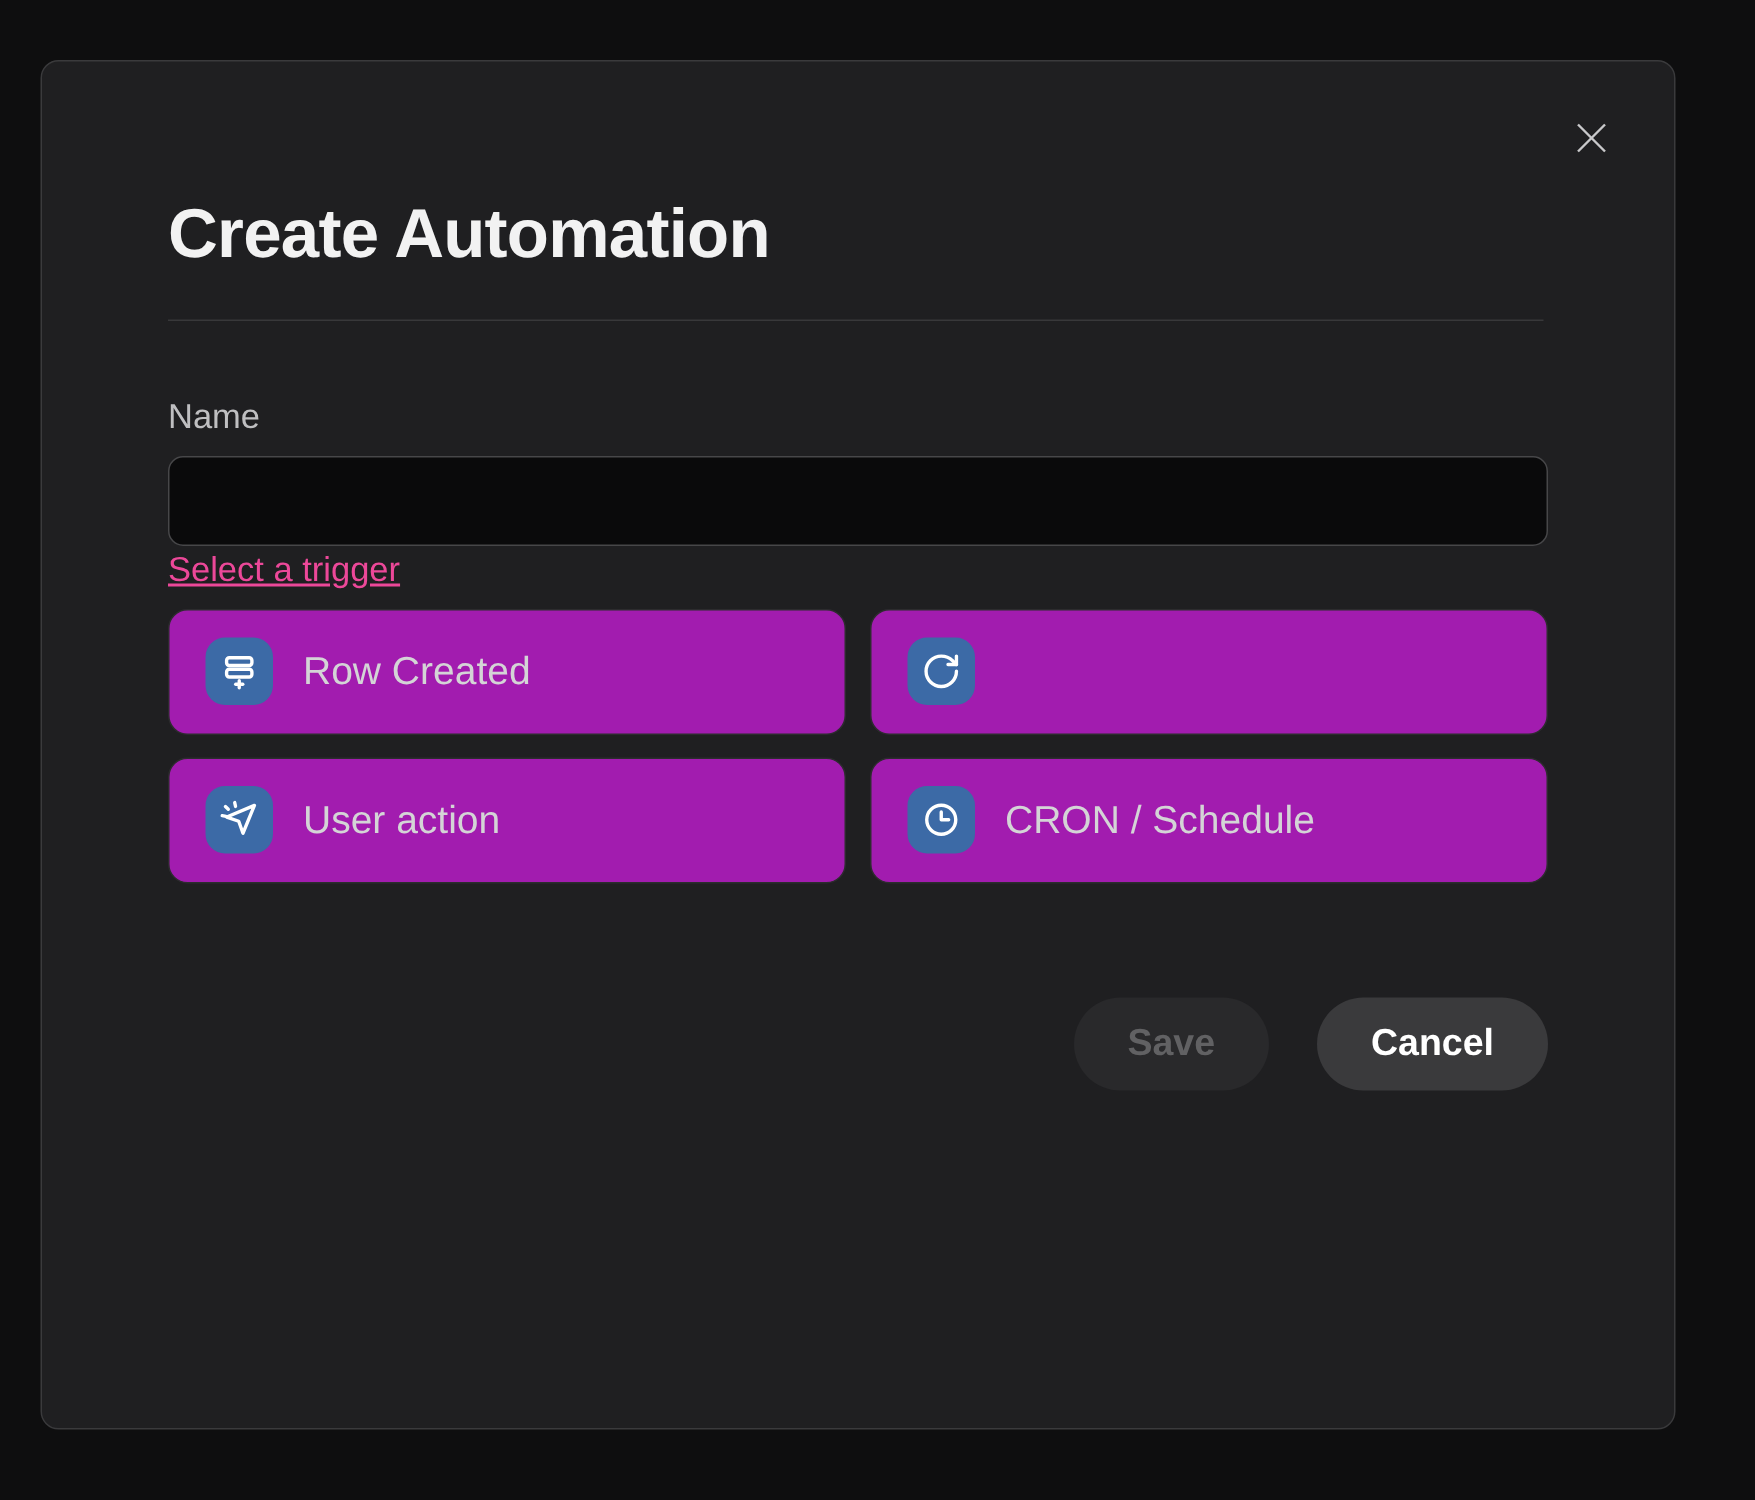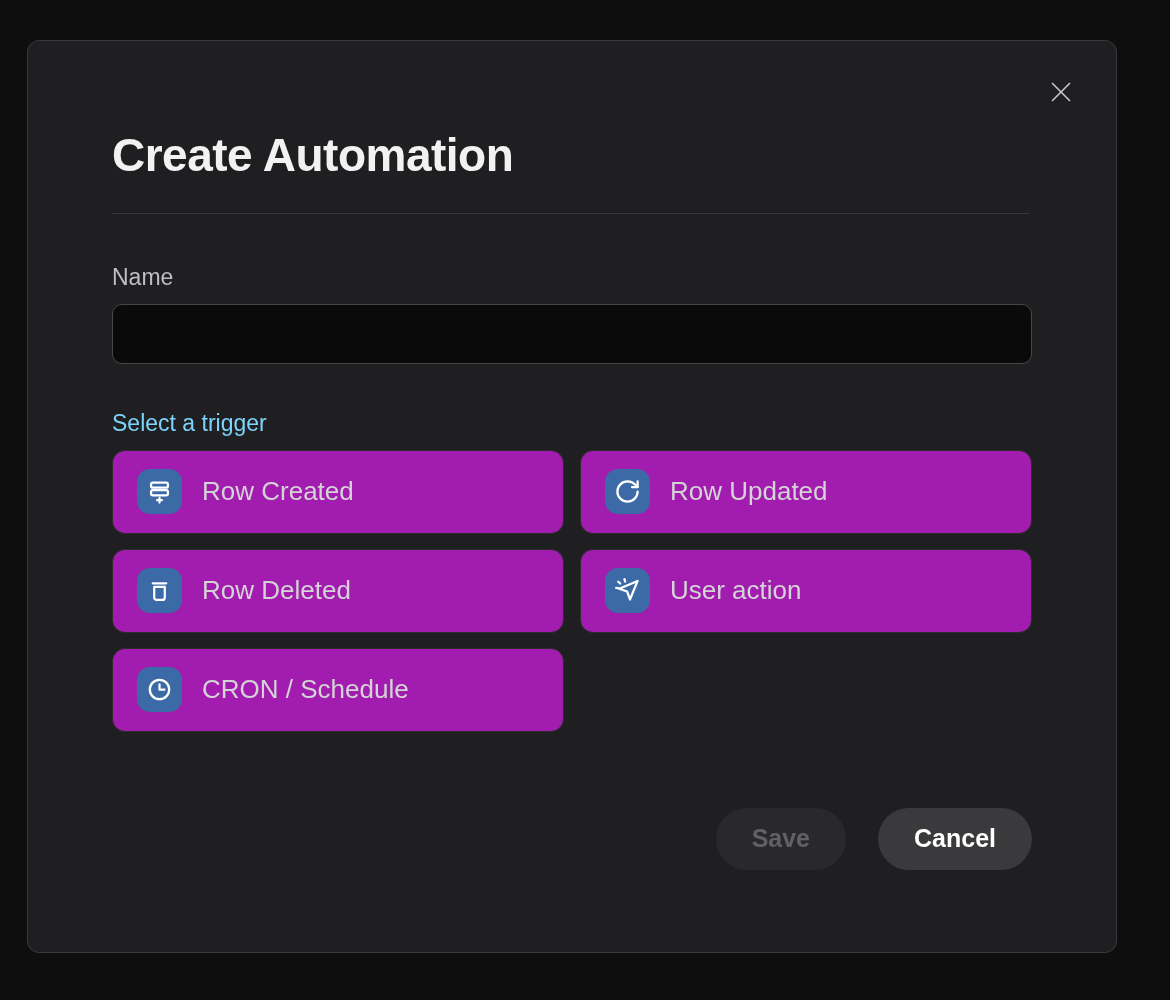--- a/index.html
+++ b/index.html
@@ -57,24 +57,24 @@
     border: 1.5px solid #474749;
     border-radius: 10px;
     color: #ededed;
     font-size: 24px;
     padding: 0 20px;
     font-family: "Liberation Sans", sans-serif;
     outline: none;
     display: block;
   }
   .trigger-label {
-    margin-top: 44px;
     font-size: 23px;
     line-height: 30px;
-    color: #7dd3fc;
+    color: #ec4899;
+    text-decoration: underline;
   }
   .trigger-grid {
     margin-top: 12px;
     display: grid;
     grid-template-columns: 452px 452px;
     column-gap: 16px;
     row-gap: 15px;
   }
   .trigger-btn {
     height: 84px;
@@ -170,32 +170,22 @@
       <span class="trigger-text">Row Created</span>
     </button>
 
     <button class="trigger-btn">
       <span class="trigger-icon">
         <svg width="27" height="27" viewBox="0 0 24 24">
           <path d="M21 12a9 9 0 1 1-9-9c2.52 0 4.93 1 6.74 2.74L21 8"></path>
           <path d="M21 3v5h-5"></path>
         </svg>
       </span>
-      <span class="trigger-text">Row Updated</span>
-    </button>
-
-    <button class="trigger-btn">
-      <span class="trigger-icon">
-        <svg width="27" height="27" viewBox="0 0 24 24">
-          <line x1="6" y1="5.6" x2="18" y2="5.6"></line>
-          <path d="M7.3 8.8h9.4v9.4a2.2 2.2 0 0 1-2.2 2.2H9.5a2.2 2.2 0 0 1-2.2-2.2z"></path>
-        </svg>
-      </span>
-      <span class="trigger-text">Row Deleted</span>
-    </button>
+    </button>
+
 
 
     <button class="trigger-btn">
       <span class="trigger-icon">
         <svg width="27" height="27" viewBox="0 0 24 24">
           <path d="M21 3.5 L14.2 20 L11.7 12.9 L4.6 10.4 Z"></path>
           <path d="M9.3 1.8l.5 2.3"></path>
           <path d="M3.8 4.2l1.7 1.6"></path>
           <path d="M1.9 9.6l2.3.4"></path>
         </svg>

